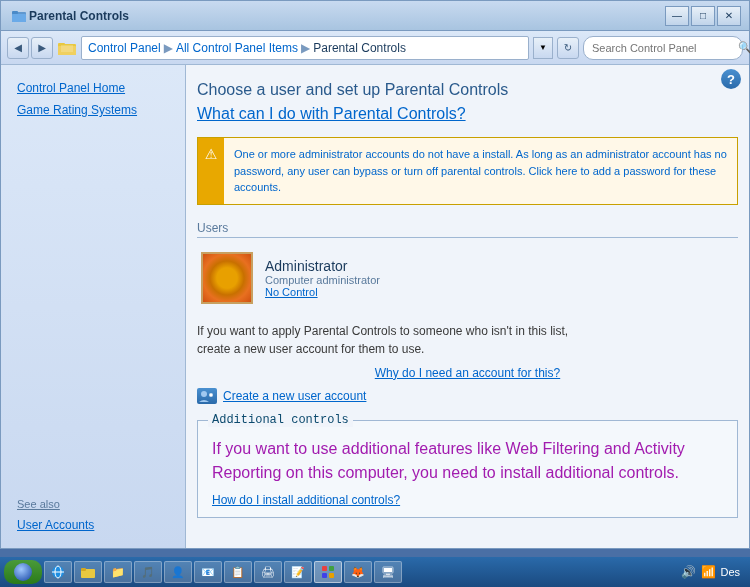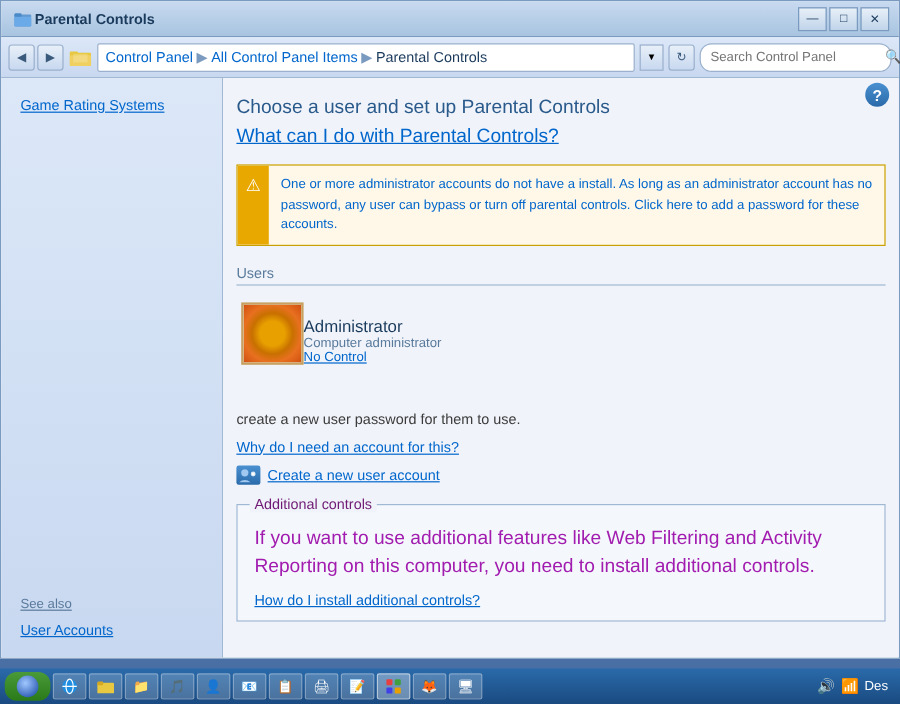--- a/index.html
+++ b/index.html
@@ -265,21 +265,22 @@
       font-size: 12px;
       color: #5a7a9c;
       border-bottom: 1px solid #a0b8d4;
       margin-bottom: 10px;
       padding-bottom: 2px;
     }
 
     
     .user-card {
       display: flex;
-      align-items: flex-end;
+      align-items: center;
+      gap: 12px;
       margin-bottom: 14px;
       cursor: pointer;
       padding: 4px;
     }
     .user-avatar {
       width: 52px;
       height: 52px;
       background: linear-gradient(135deg, #e87020, #d04010, #f0a030, #c86010);
       border: 2px solid #c8a060;
       flex-shrink: 0;
@@ -352,21 +353,22 @@
       background: #f4f8fc;
       position: relative;
     }
     .additional-title {
       position: absolute;
       top: -8px;
       left: 10px;
       background: #f0f4fa;
       padding: 0 4px;
       font-size: 12px;
-      color: #701a75;
+      color: #0c4a6e;
+      font-family: Liberation Mono, monospace;
     }
     .additional-text {
       font-size: 16px;
       color: #a21caf;
       line-height: 1.5;
       margin-top: 6px;
       margin-bottom: 8px;
     }
 
     
@@ -497,20 +499,21 @@
       <input class="search-input" placeholder="Search Control Panel" style="">
       <span class="search-icon">🔍</span>
     </div>
   </div>
 
   <button class="help-btn" style="position:absolute; right:8px; top:68px; z-index:10;">?</button>
 
   <div class="main-area">
 
     <div class="sidebar">
+      <div class="sidebar-link">Control Panel Home</div>
       <div class="sidebar-link">Game Rating Systems</div>
 
       <div style="flex:1;"></div>
 
       <div class="sidebar-section-title">See also</div>
       <div class="sidebar-link">User Accounts</div>
     </div>
 
     <div class="content">
       <h1 class="page-title">Choose a user and set up Parental Controls</h1>
@@ -530,25 +533,25 @@
           <div class="avatar-inner"></div>
         </div>
         <div class="user-info">
           <div class="user-name">Administrator</div>
           <div class="user-role">Computer administrator</div>
           <div class="user-password">No Control</div>
         </div>
       </div>
 
       <p class="body-text">
-        <br>
-        <span>create a new user password for them to use.</span>
+        <span>If you want to apply Parental Controls to someone who isn't in this list,</span><br>
+        <span>create a new user account for them to use.</span>
       </p>
 
-      <a class="body-link" style="display:block; margin-bottom:8px;">Why do I need an account for this?</a>
+      <a class="body-link" style="display:block; margin-bottom:8px;text-align:center;">Why do I need an account for this?</a>
 
       <div class="create-account-link">
         <div class="create-icon">
           <svg width="16" height="12" viewBox="0 0 16 12">
             <circle cx="5" cy="4" r="3" fill="#a0c8f0"></circle>
             <path d="M0 12 Q5 8 10 12" fill="#a0c8f0"></path>
             <circle cx="12" cy="5" r="2" fill="white" opacity="0.8"></circle>
             <path d="M11 5 h2 M12 4 v2" stroke="white" stroke-width="1.5"></path>
           </svg>
         </div>

